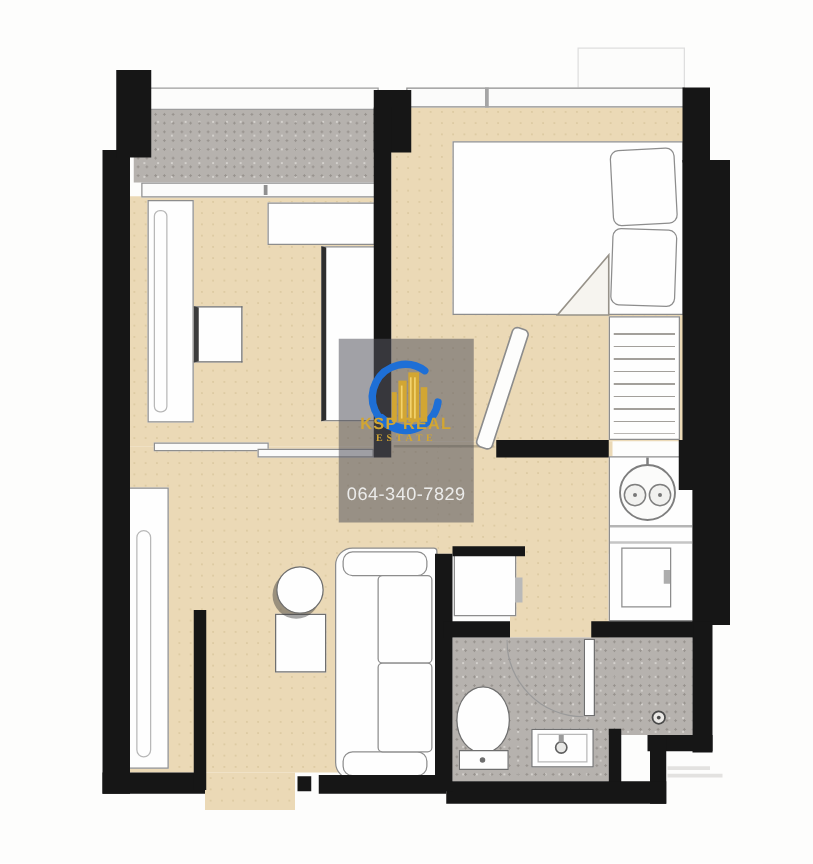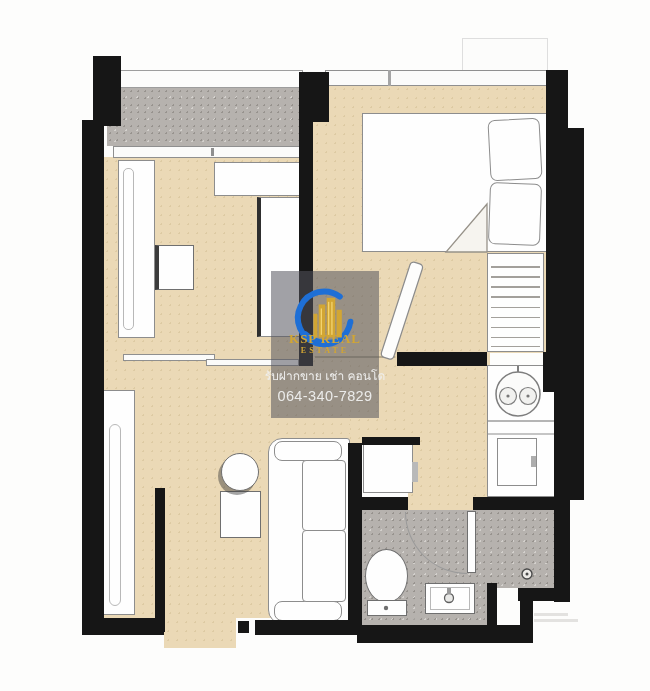--- a/index.html
+++ b/index.html
@@ -19,21 +19,21 @@
   .slider{background:#fbfbfa;border:1px solid #8f8f8f;z-index:4;}
   .lite{background:#fcfcfb;border:1px solid #c9c9c9;z-index:2;}
   .innerline{border:1px solid #b8b8b8;background:transparent;z-index:3;}
   .svg-layer{left:0;top:0;z-index:3;pointer-events:none;}
   .mark{background:#e3e2e0;z-index:1;}
   
   #wm{left:271px;top:271px;width:108px;height:147px;background:var(--overlay,rgba(86,86,94,.55));
       z-index:9;text-align:center;}
   #wm .logo{position:absolute;left:20px;top:8px;width:66px;height:80px;}
   #wm .brand1{position:absolute;left:0;top:60px;width:100%;color:var(--logo-gold,#c9a23c);
-      font-family:Liberation Serif, serif;font-weight:bold;font-size:13px;letter-spacing:1px;}
+      font-family:Liberation Sans, sans-serif;font-weight:bold;font-size:13px;letter-spacing:1px;}
   #wm .brand2{position:absolute;left:0;top:75px;width:100%;color:var(--logo-gold,#c9a23c);
       font-family:"Liberation Serif",serif;font-weight:bold;font-size:8px;letter-spacing:3px;}
   #wm .thai{position:absolute;left:-10px;top:95px;width:128px;color:#efefee;font-size:12px;white-space:nowrap;}
   #wm .phone{position:absolute;left:0;top:117px;width:100%;color:#ebebea;font-size:14.5px;letter-spacing:.4px;}
   .closet-lines{position:absolute;left:3px;right:3px;top:4px;bottom:4px;
       background:repeating-linear-gradient(to bottom,transparent 0 8.5px,#a3a09b 8.5px 10px);}
   .arc{border-left:1.5px solid #9a9a9a;border-bottom:1.5px solid #9a9a9a;
        border-bottom-left-radius:100% 100%;z-index:3;background:transparent;}
 </style>
 </head>
@@ -154,17 +154,16 @@
         <rect x="69" y="38" width="8" height="42"></rect>
       </g>
       <g fill="#f3d36e">
         <rect x="56" y="26" width="2" height="50"></rect>
         <rect x="61" y="26" width="2" height="50"></rect>
         <rect x="45" y="36" width="2" height="40"></rect>
       </g>
     </svg>
     <div class="brand1">KSP REAL</div>
     <div class="brand2">ESTATE</div>
-    <div class="thai">รับฝากขาย เช่า คอนโด</div>
     <div class="phone">064-340-7829</div>
   </div>
 
 </div>
 
 </body></html>

